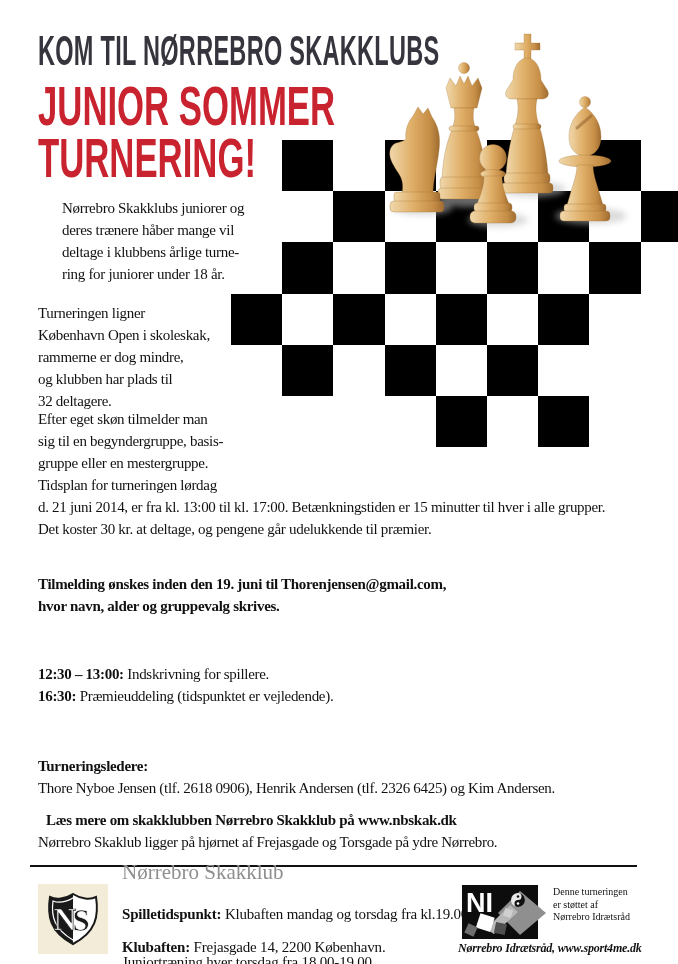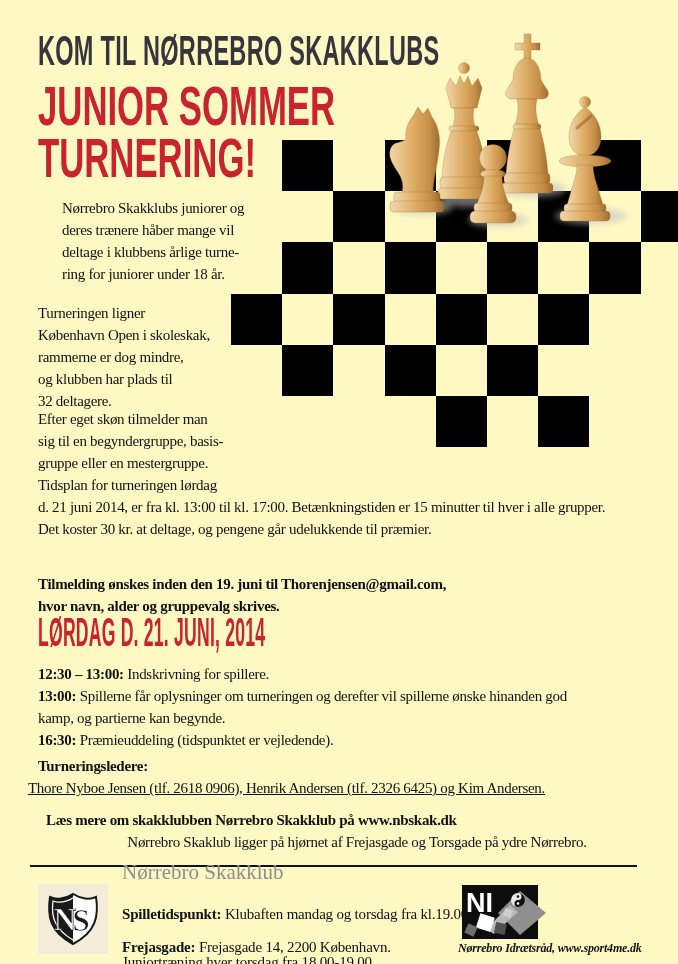--- a/index.html
+++ b/index.html
@@ -1,16 +1,16 @@
 <!DOCTYPE html>
 <html><head>
 <meta charset="utf-8">
 <style>
   html,body{margin:0;padding:0;background:#888;}
-  .page{position:relative;width:678px;height:964px;background:#fef9c3;overflow:hidden;
+  .page{position:relative;width:678px;height:964px;background:#ffffff;overflow:hidden;
         font-family:"Liberation Serif",serif;color:#111;}
   .abs{position:absolute;}
   
   .cond{display:inline-block;transform-origin:0 0;white-space:nowrap;
         font-family:"Liberation Sans",sans-serif;font-weight:700;line-height:1;}
   .kicker{font-size:42px;color:#36353d;transform:scaleX(.56);letter-spacing:.5px;}
   .title{font-size:56px;color:#c8232f;transform:scaleX(.62);}
   .h2red{font-size:40px;color:#c8232f;transform:scaleX(.44);letter-spacing:.5px;}
   
   .body{font-size:15px;line-height:22px;letter-spacing:-0.3px;white-space:pre-line;}
@@ -141,63 +141,61 @@
 32 deltagere.</div>
   <div class="abs body" style="left:38px;top:408px;width:638px;">Efter eget skøn tilmelder man
 sig til en begyndergruppe, basis-
 gruppe eller en mestergruppe.
 Tidsplan for turneringen lørdag
 d. 21 juni 2014, er fra kl. 13:00 til kl. 17:00. Betænkningstiden er 15 minutter til hver i alle grupper.</div>
   <div class="abs body" style="left:38px;top:518px;width:638px;">Det koster 30 kr. at deltage, og pengene går udelukkende til præmier.</div>
   <div class="abs body bold" style="left:38px;top:553px;width:638px;margin-top:20px;">Tilmelding ønskes inden den 19. juni til Thorenjensen@gmail.com,
 hvor navn, alder og gruppevalg skrives.</div>
 
-  <div class="abs" style="left:38px;top:612px;">
-    <span class="cond h2red">LØRDAG D. 21. JUNI, 2014</span>
-  </div>
 
   <div class="abs body" style="left:38px;top:663px;width:632px;white-space:normal;">
     <div class="sched-item"><b>12:30 – 13:00:</b><span> Indskrivning for spillere.</span></div>
-    <div class="sched-item"><b>13:00:</b><span> Spillerne får oplysninger om turneringen og derefter vil spillerne ønske hinanden god
-kamp, og partierne kan begynde.</span></div>
     <div class="sched-item"><b>16:30:</b><span> Præmieuddeling (tidspunktet er vejledende).</span></div>
   </div>
 
   <div class="abs body bold" style="left:38px;top:755px;">Turneringsledere:</div>
-  <div class="abs body" style="left:28px;top:777px;width:638px;text-decoration:underline;">Thore Nyboe Jensen (tlf. 2618 0906), Henrik Andersen (tlf. 2326 6425) og Kim Andersen.</div>
+  <div class="abs body" style="left:38px;top:777px;width:638px;">Thore Nyboe Jensen (tlf. 2618 0906), Henrik Andersen (tlf. 2326 6425) og Kim Andersen.</div>
   <div class="abs body bold" style="left:46px;top:809px;width:638px;">Læs mere om skakklubben Nørrebro Skakklub på www.nbskak.dk</div>
-  <div class="abs body" style="left:38px;top:831px;width:638px;text-align:center;">Nørrebro Skaklub ligger på hjørnet af Frejasgade og Torsgade på ydre Nørrebro.</div>
+  <div class="abs body" style="left:38px;top:831px;width:638px;">Nørrebro Skaklub ligger på hjørnet af Frejasgade og Torsgade på ydre Nørrebro.</div>
 
   <div class="abs divider"></div>
 
   <svg class="abs" style="left:38px;top:884px;width:70px;height:70px;" viewBox="0 0 70 70">
     <rect width="70" height="70" fill="#f2ecd8"></rect>
     <clipPath id="nshalf">
         <rect x="0" y="0" width="35" height="70"></rect>
       </clipPath>
     <path d="M35 10 C27 15 18 16 12 13 C9 32 12 48 35 60 C58 48 61 32 58 13 C52 16 43 15 35 10 Z" fill="#fff" stroke="#1a1a1a" stroke-width="2"></path>
     <path d="M35 10 C27 15 18 16 12 13 C9 32 12 48 35 60 C58 48 61 32 58 13 C52 16 43 15 35 10 Z" fill="#1a1a1a" clip-path="url(#nshalf)"></path>
     <path d="M35 14 C28 18 20 19 15 17 C13 32 16 45 35 56 C54 45 57 32 55 17 C50 19 42 18 35 14 Z" fill="none" stroke="#fff" stroke-width="1.2"></path>
     <text x="27" y="46" font-family="Liberation Serif, serif" font-size="31" font-weight="bold" text-anchor="middle" fill="#fff" stroke="#1a1a1a" stroke-width="0.7">N</text>
     <text x="43" y="47" font-family="Liberation Serif, serif" font-size="31" font-weight="bold" text-anchor="middle" fill="#1a1a1a" stroke="#fff" stroke-width="0.7">S</text>
   </svg>
   <div class="abs club-name" style="left:122px;top:860px;">Nørrebro Skakklub</div>
   <div class="abs fline" style="left:122px;top:906px;"><b>Spilletidspunkt:</b><span> Klubaften mandag og torsdag fra kl.19.00.</span></div>
   <div class="abs fline" style="left:122px;top:954px;">Juniortræning hver torsdag fra 18.00-19.00</div>
-  <div class="abs fline" style="left:122px;top:939px;"><b>Frejasgade:</b><span> Frejasgade 14, 2200 København.</span></div>
+  <div class="abs fline" style="left:122px;top:939px;"><b>Klubaften:</b><span> Frejasgade 14, 2200 København.</span></div>
 
   <svg class="abs" style="left:462px;top:885px;width:84px;height:56px;" viewBox="0 0 84 56">
     <rect x="0" y="0" width="76" height="54" fill="#0d0d0d"></rect>
     <path d="M58 6 L84 28 L58 50 L36 28 Z" fill="#8f8f8f"></path>
     <path d="M24 44 L48 20 L56 27 L32 49 Z" fill="#b7b7b7"></path>
     <rect x="42" y="24" width="8" height="8" fill="#cfcfcf" transform="rotate(18 46 28)"></rect>
     <rect x="16" y="30" width="15" height="15" fill="#ffffff" transform="rotate(18 23 37)"></rect>
     <rect x="33" y="38" width="11" height="11" fill="#4f4f4f" transform="rotate(12 38 43)"></rect>
     <rect x="4" y="40" width="10" height="10" fill="#6e6e6e" transform="rotate(25 9 45)"></rect>
     <circle cx="56" cy="15" r="7" fill="#e8e8e8"></circle>
     <path d="M56 8 A7 7 0 0 1 56 22 A3.5 3.5 0 0 1 56 15 A3.5 3.5 0 0 0 56 8 Z" fill="#111"></path>
     <circle cx="56" cy="11.5" r="1.3" fill="#111"></circle>
       <circle cx="56" cy="18.5" r="1.3" fill="#fff"></circle>
     <text x="4" y="27" font-family="Liberation Sans, sans-serif" font-size="27" font-weight="bold" fill="#fff">NI</text>
   </svg>
+  <div class="abs support-note" style="left:553px;top:886px;">Denne turneringen
+er støttet af
+Nørrebro Idrætsråd</div>
   <div class="abs ni-caption" style="left:458px;top:941px;font-style:italic;">Nørrebro Idrætsråd, www.sport4me.dk</div>
 
 </div>
 
 </body></html>

